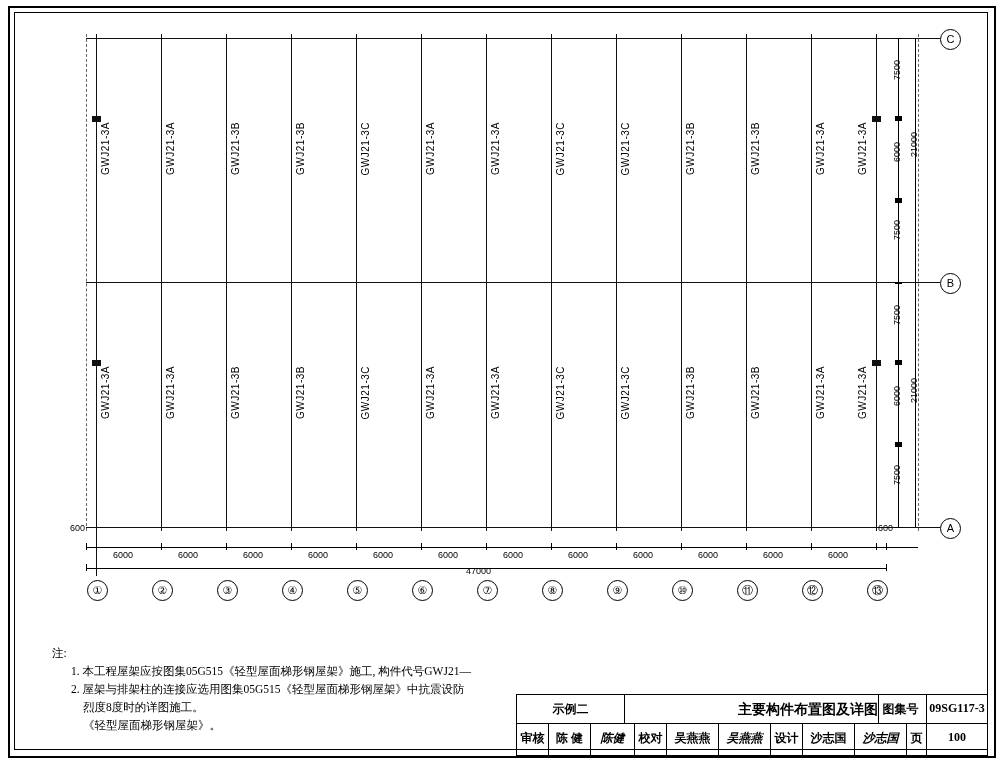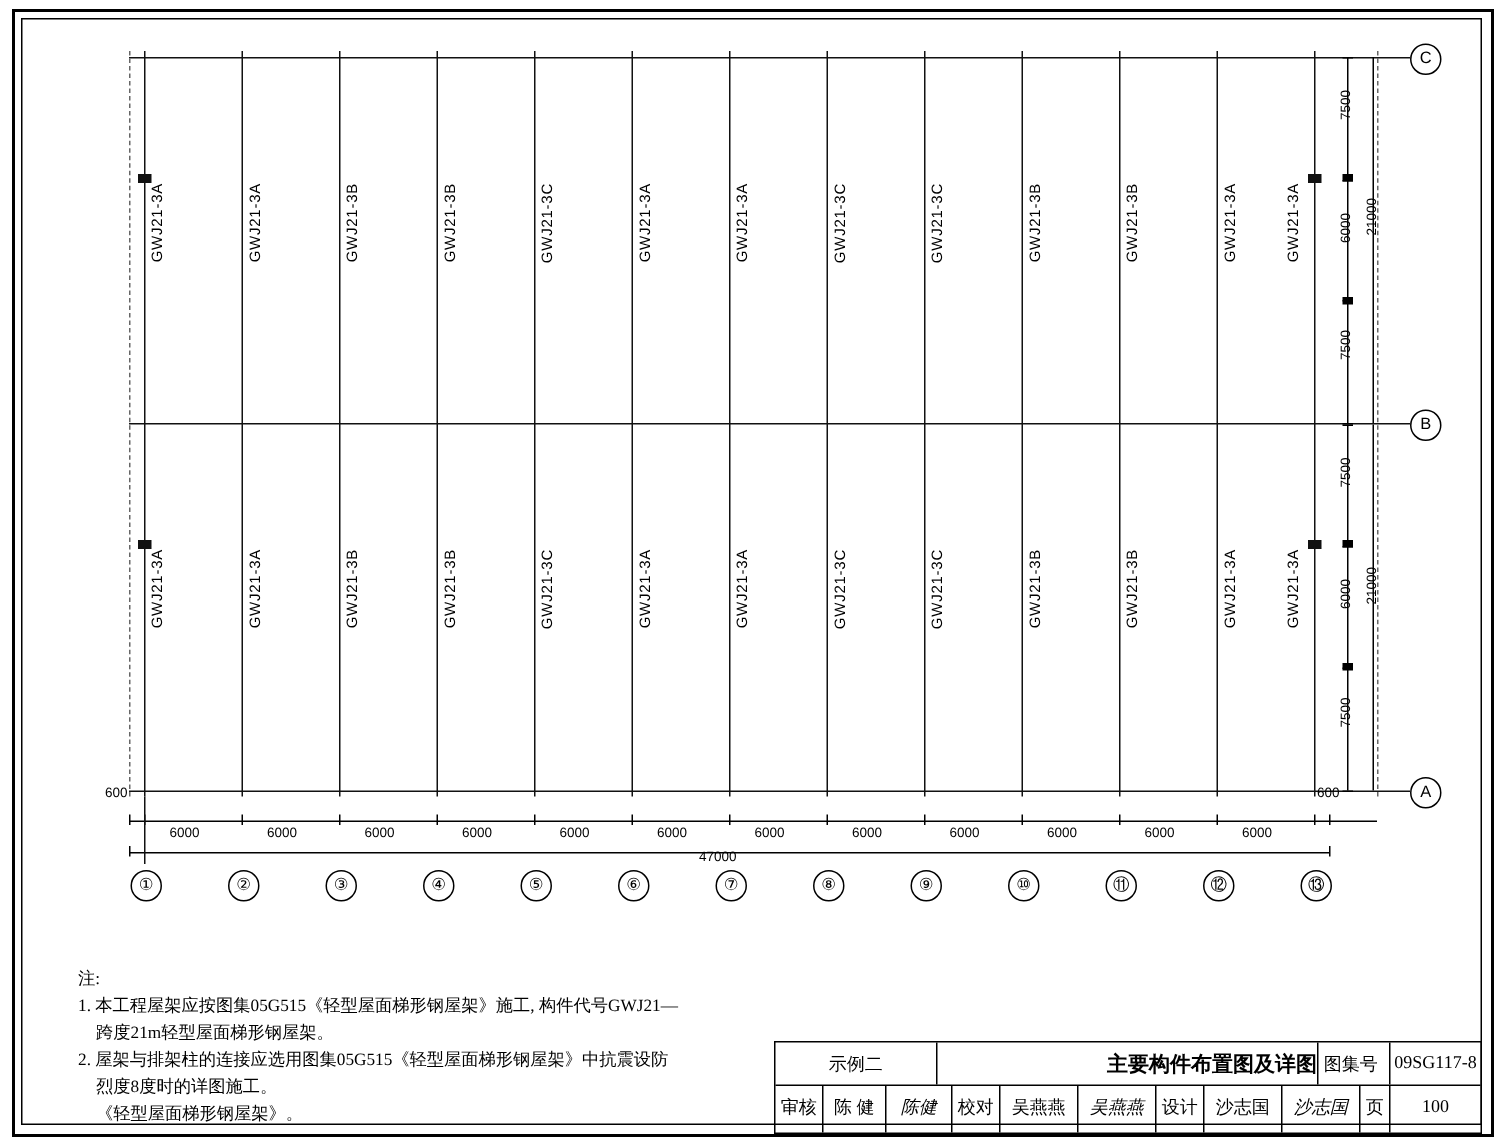--- a/index.html
+++ b/index.html
@@ -112,21 +112,21 @@
     padding-bottom:2px;
   }
 
   
   #notes{
     position:absolute;left:52px;top:645px;width:470px;
     font-size:11.5px;
     line-height:17px;
   }
   #notes .note-title{font-size:11.5px;margin-bottom:1px;}
-  #notes .note{margin-bottom:1px;}
+  #notes .note{margin-bottom:1px;margin-left:19px;}
   #notes .ind{padding-left:12px;display:block;}
 
   
   #titleblock{
     position:absolute;left:516px;top:694px;width:470px;height:60px;
     border:1.4px solid #000;
     font-family:"Liberation Serif", serif;
   }
   #titleblock .row1{
     position:absolute;left:0;top:0;width:470px;height:29px;
@@ -139,21 +139,21 @@
   }
   .cellv{
     position:absolute;top:0;height:100%;
     border-right:1.2px solid #000;
     box-sizing:border-box;
     text-align:center;
     font-size:12px;
   }
   .cellv.last{border-right:none;}
   .cellv .inner{
-    display:block;padding-top:6px;
+    display:block;padding-top:6px;font-weight:bold;
   }
   .bigtitle{
     font-size:14px;font-weight:bold;
   }
   .sig{
     font-family:"Liberation Serif", serif;
     font-style:italic;
     font-size:12px;
   }
   .smalllbl{font-size:12px;}
@@ -306,39 +306,38 @@
     <div class="axis-circle" style="left:672px;top:580px;">⑩</div>
     <div class="axis-circle" style="left:737px;top:580px;">⑪</div>
     <div class="axis-circle" style="left:802px;top:580px;">⑫</div>
     <div class="axis-circle" style="left:867px;top:580px;">⑬</div>
   </div>
 
 
   <div id="notes">
     <div class="note-title">注:</div>
     <div class="note">1. 本工程屋架应按图集05G515《轻型屋面梯形钢屋架》施工, 构件代号GWJ21—</div>
-    <div class="note ind">跨度21m轻型屋面梯形钢屋架。</div>
     <div class="note">2. 屋架与排架柱的连接应选用图集05G515《轻型屋面梯形钢屋架》中抗震设防</div>
     <div class="note ind">烈度8度时的详图施工。</div>
     <div class="note ind">《轻型屋面梯形钢屋架》。</div>
   </div>
 
   <div id="titleblock">
     <div class="row1">
       <div class="cellv" style="left:0;width:108px;">
         <span class="inner">示例二</span>
       </div>
       <div class="cellv" style="left:112px;width:250px;text-align:right;">
         <span class="inner bigtitle">主要构件布置图及详图</span>
       </div>
       <div class="cellv" style="left:358px;width:52px;">
         <span class="inner smalllbl">图集号</span>
       </div>
       <div class="cellv last" style="left:410px;width:60px;">
-        <span class="inner">09SG117-8</span>
+        <span class="inner">09SG117-3</span>
       </div>
     </div>
     <div class="row2">
       <div class="cellv" style="left:0;width:32px;">
         <span class="inner smalllbl">审核</span>
       </div>
       <div class="cellv" style="left:32px;width:42px;">
         <span class="inner smalllbl">陈  健</span>
       </div>
       <div class="cellv" style="left:74px;width:44px;">

